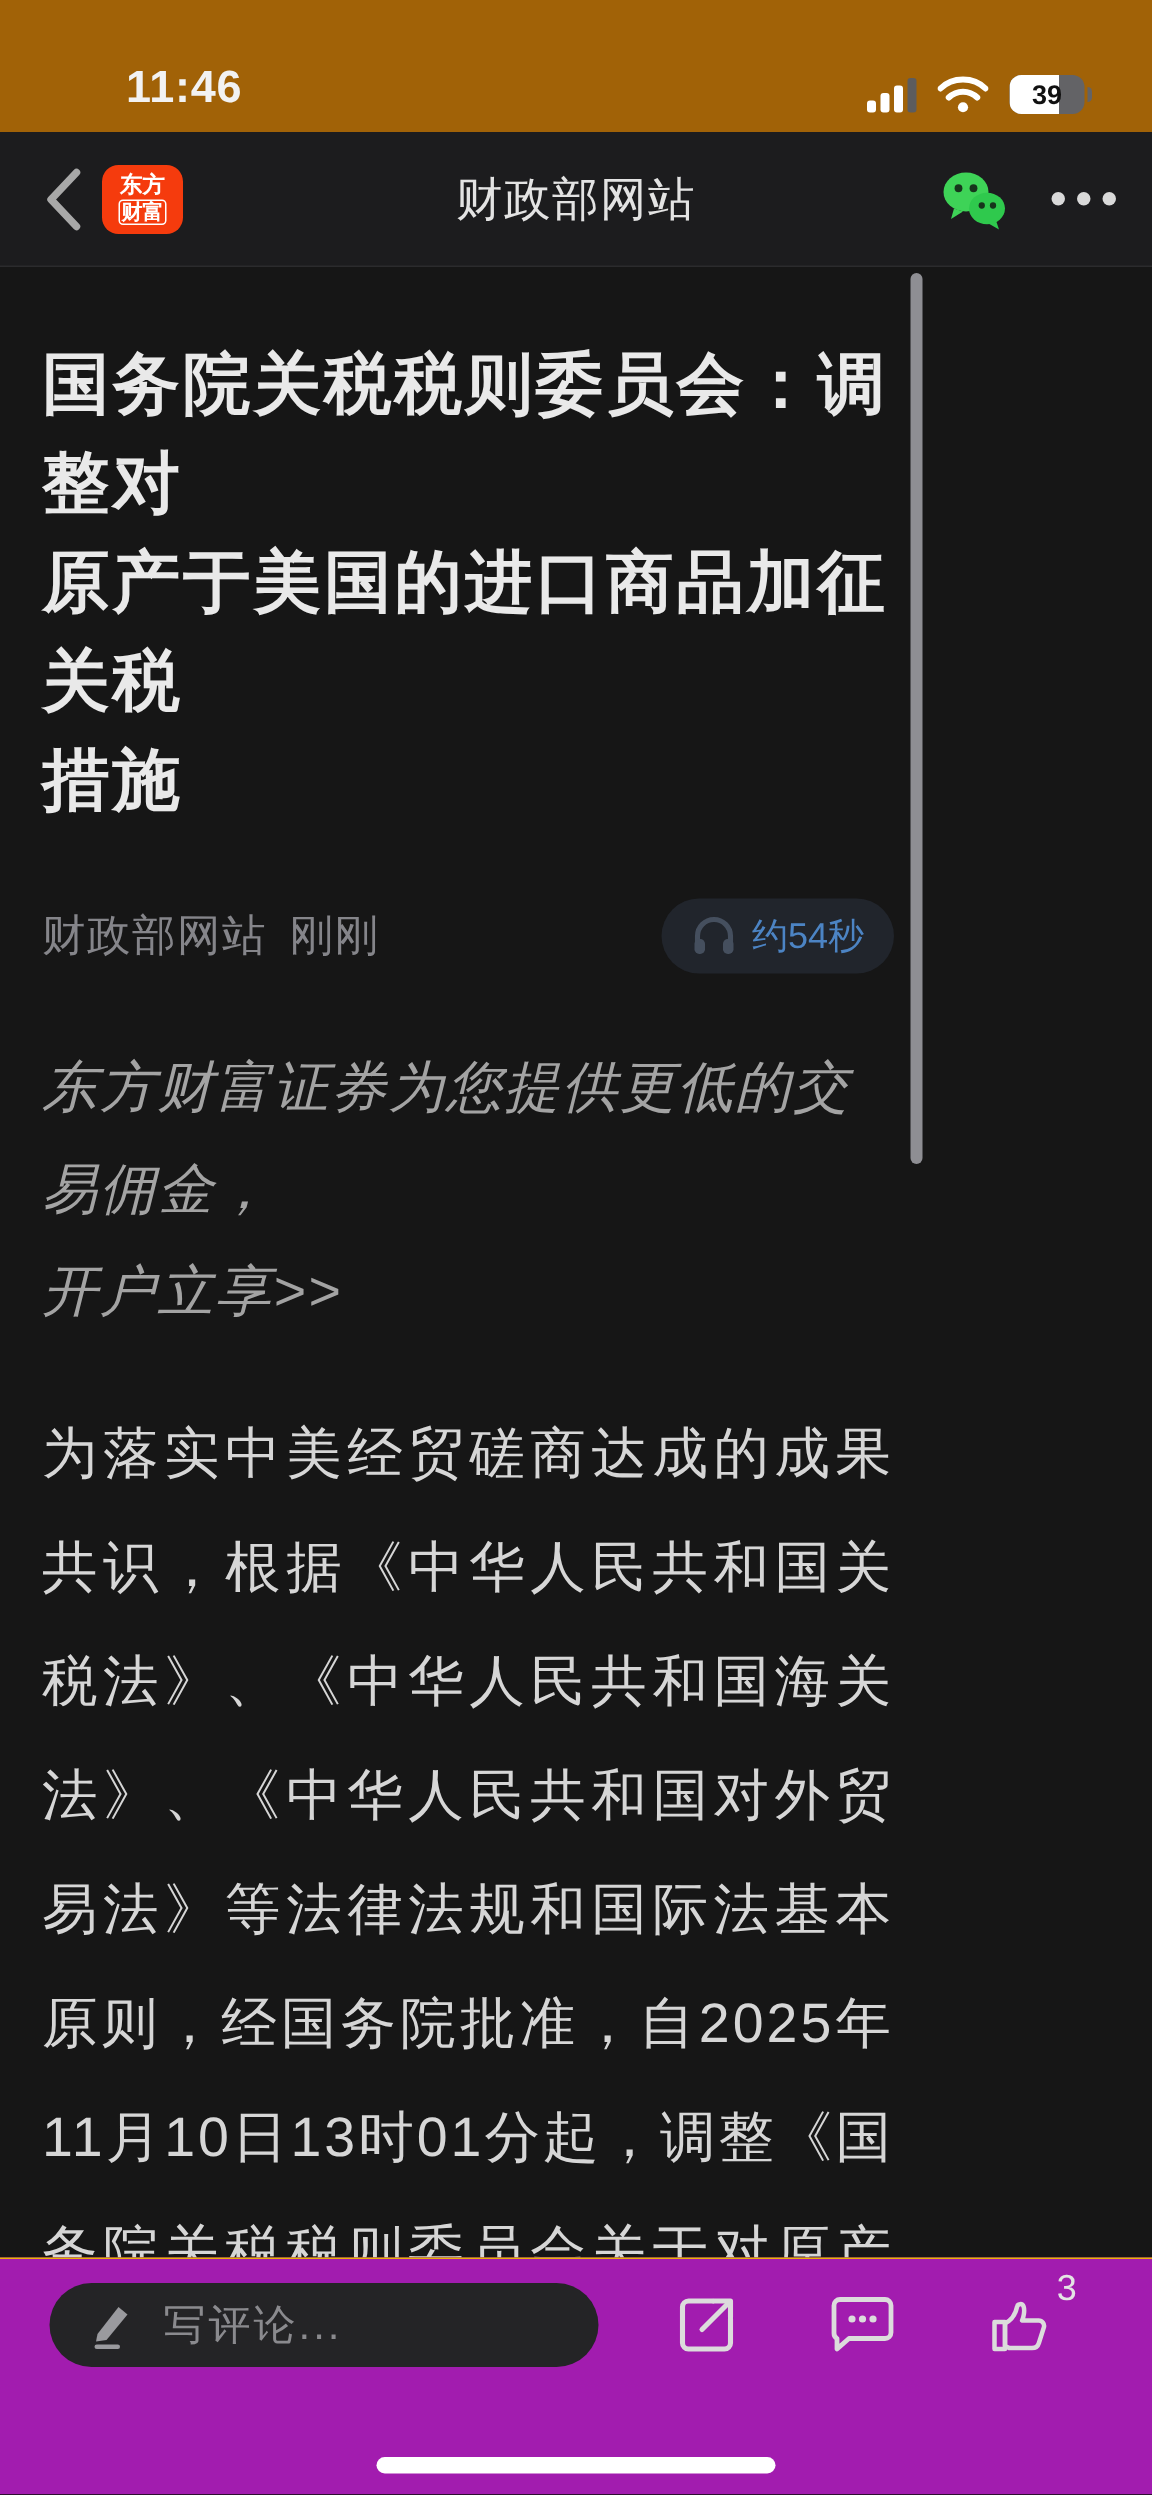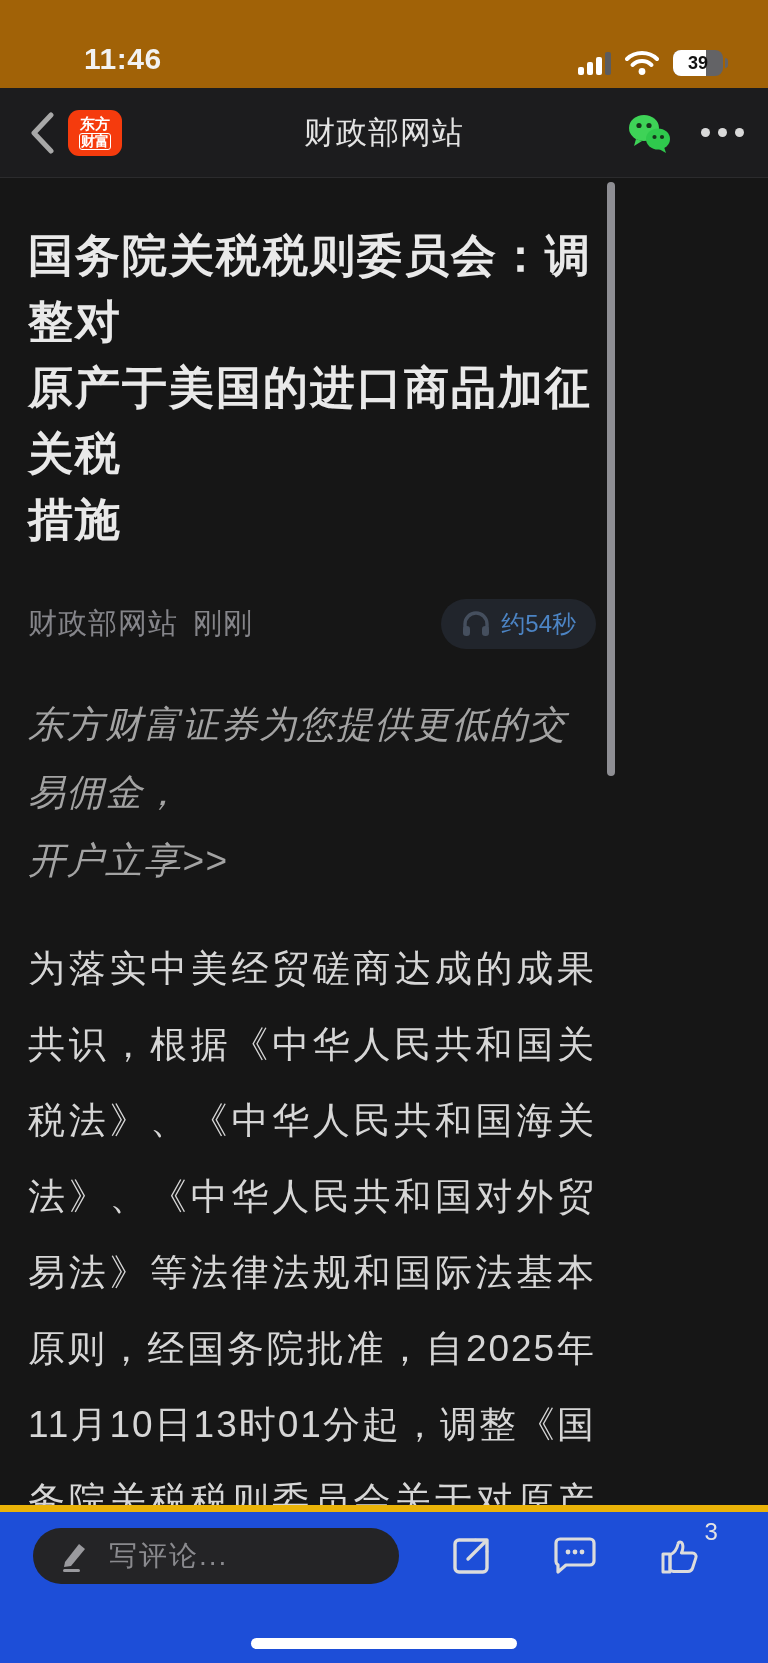--- a/index.html
+++ b/index.html
@@ -37,21 +37,21 @@
   .article-title { margin-top:44px; color:#e9e9e9; font-weight:700; font-size:45px; line-height:66px; letter-spacing:2px; }
   .meta-row { margin-top:46px; display:flex; align-items:center; }
   .meta-text { color:#85858a; font-size:29px; letter-spacing:1px; }
   .meta-text + .meta-text { margin-left:15px; }
   .listen-pill { margin-left:auto; background:#21252c; border-radius:25px; height:50px; padding:12px 20px; display:flex; align-items:center; gap:10px; }
   .listen-pill .label { color:#4c84c4; font-size:24px; }
   .ad-link { margin-top:42px; color:#a3a3a3; font-size:37px; line-height:68px; letter-spacing:1.5px;font-style:italic; }
   .article-body { margin-top:36px; color:#d6d6d6; font-size:37px; line-height:76px; letter-spacing:2px; text-align:justify; }
 
   
-  .bottom-bar { position:absolute; left:0; bottom:0; width:768px; height:158px; background:#1d4ed8; border-top:7px solid #eab308; }
+  .bottom-bar { position:absolute; left:0; bottom:0; width:768px; height:158px; background:#a21caf; border-top:1px solid #eab308; }
   .bar-row { display:flex; align-items:center; padding:16px 36px 0 33px; }
   .comment-input { width:366px; height:56px; background:#242426; border-radius:28px; display:flex; align-items:center; padding:0 24px; gap:22px; }
   .comment-input .placeholder { color:#8a8a8e; font-size:28px; letter-spacing:2px; }
   .bar-icons { display:flex; flex:1; justify-content:space-around; align-items:center; padding-left:20px; }
   .icon-btn { position:relative; width:44px; height:44px; display:flex; align-items:center; justify-content:center; }
   .like-count { position:absolute; top:-16px; right:-16px; color:#e4e4e4; font-size:24px; }
   .home-indicator { position:absolute; left:50%; transform:translateX(-50%); bottom:14px; width:266px; height:11px; border-radius:6px; background:#fff; }
   svg { display:block; }
 </style>
 </head>

